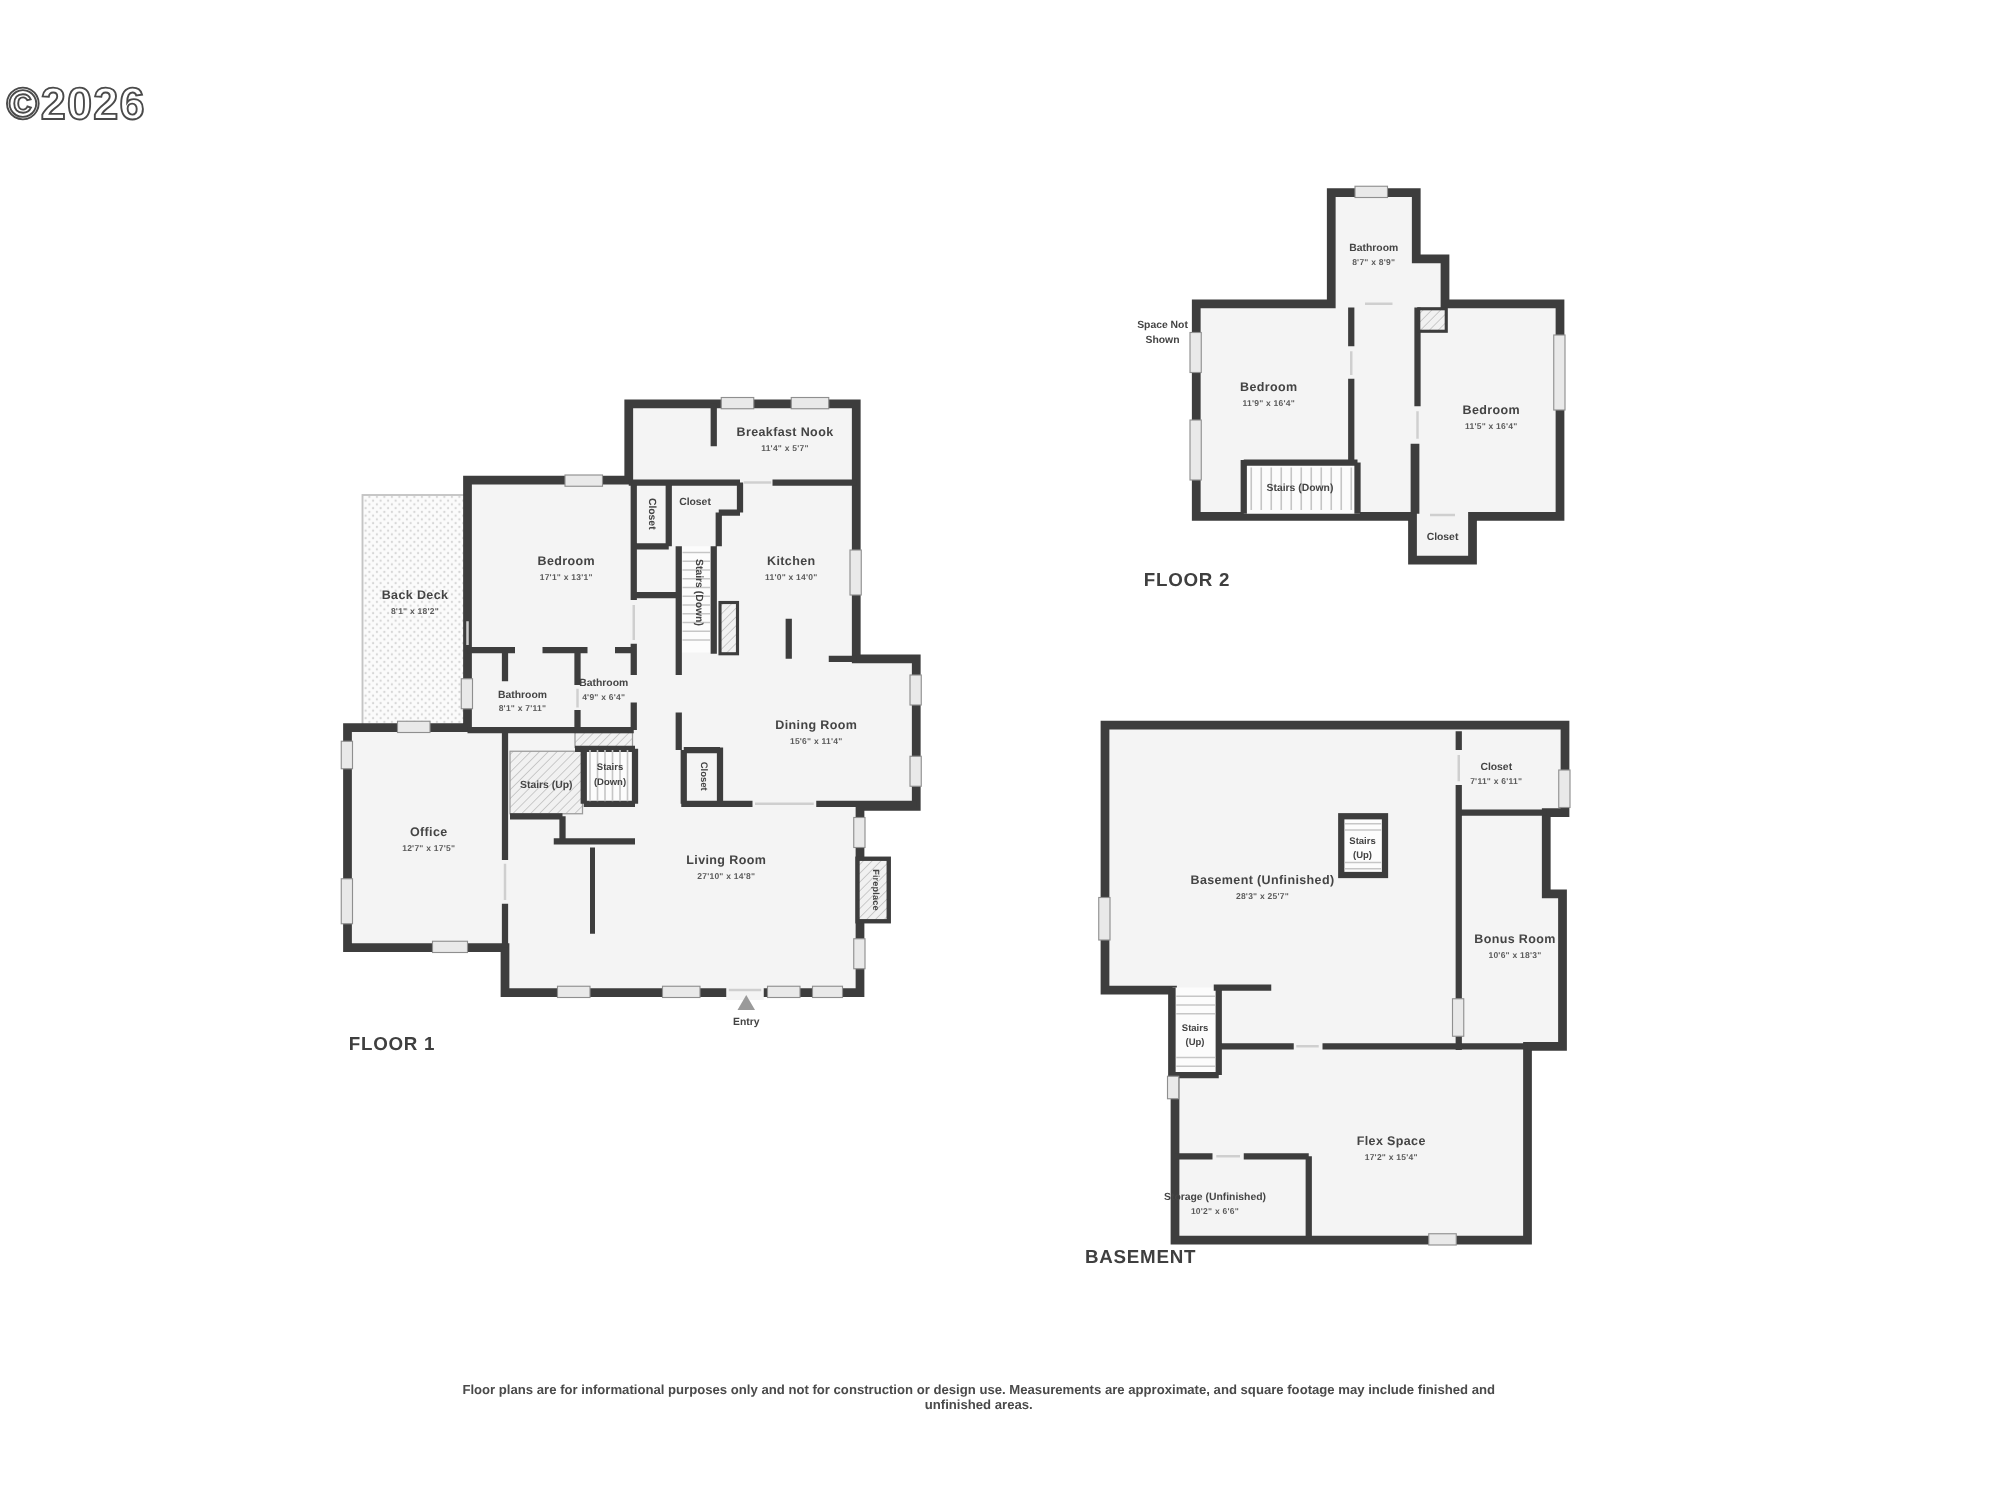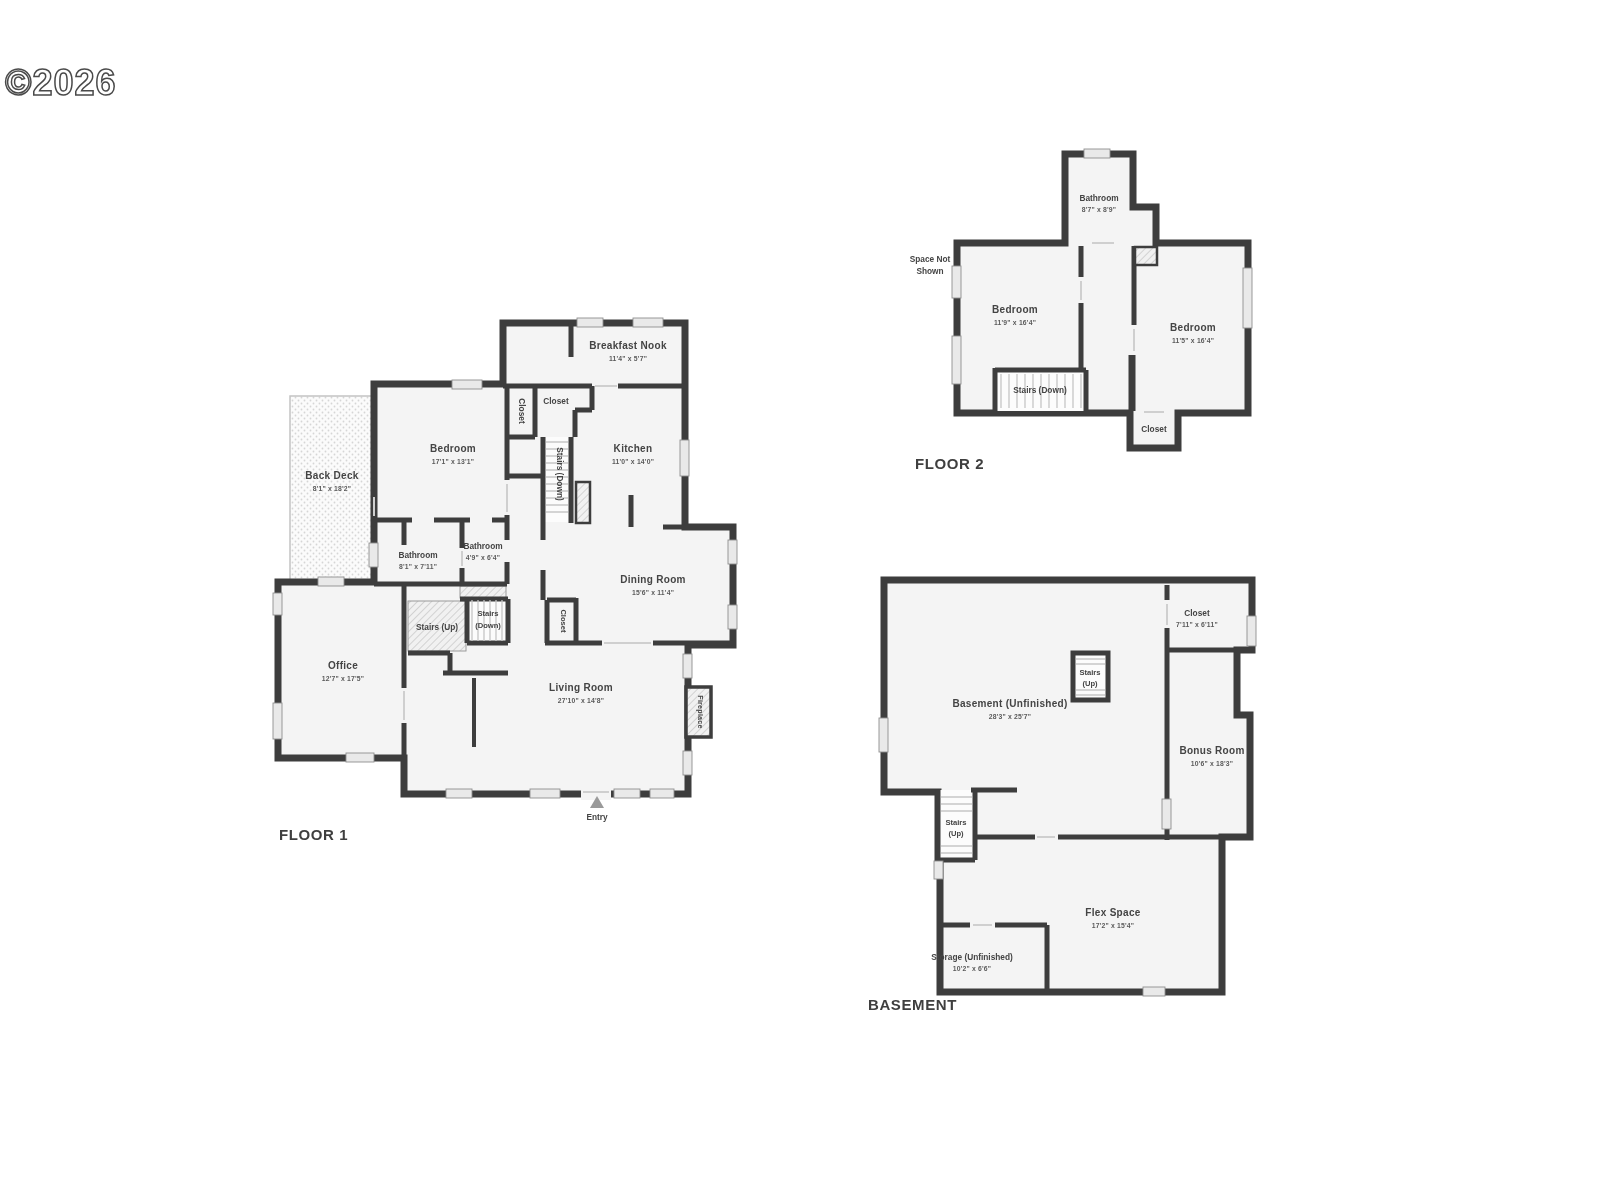--- a/index.html
+++ b/index.html
@@ -207,13 +207,14 @@
       <text class="rn-s" x="972" y="960" text-anchor="middle">Storage (Unfinished)</text>
       <text class="rd" x="972" y="971" text-anchor="middle">10'2" x 6'6"</text>
       <text class="flabel" x="868" y="1010">BASEMENT</text>
     </g>
   </svg>
 
   <svg id="watermark-svg" width="160" height="52">
     <text x="3" y="37" font-size="36" font-weight="bold" fill="none" stroke="#4a4a4a" stroke-width="1.5" letter-spacing="1">©2026</text>
   </svg>
 
+  <div id="disclaimer">Floor plans are for informational purposes only and not for construction or design use. Measurements are approximate, and square footage may include finished and unfinished areas.</div>
 </div>
 
 </body></html>

